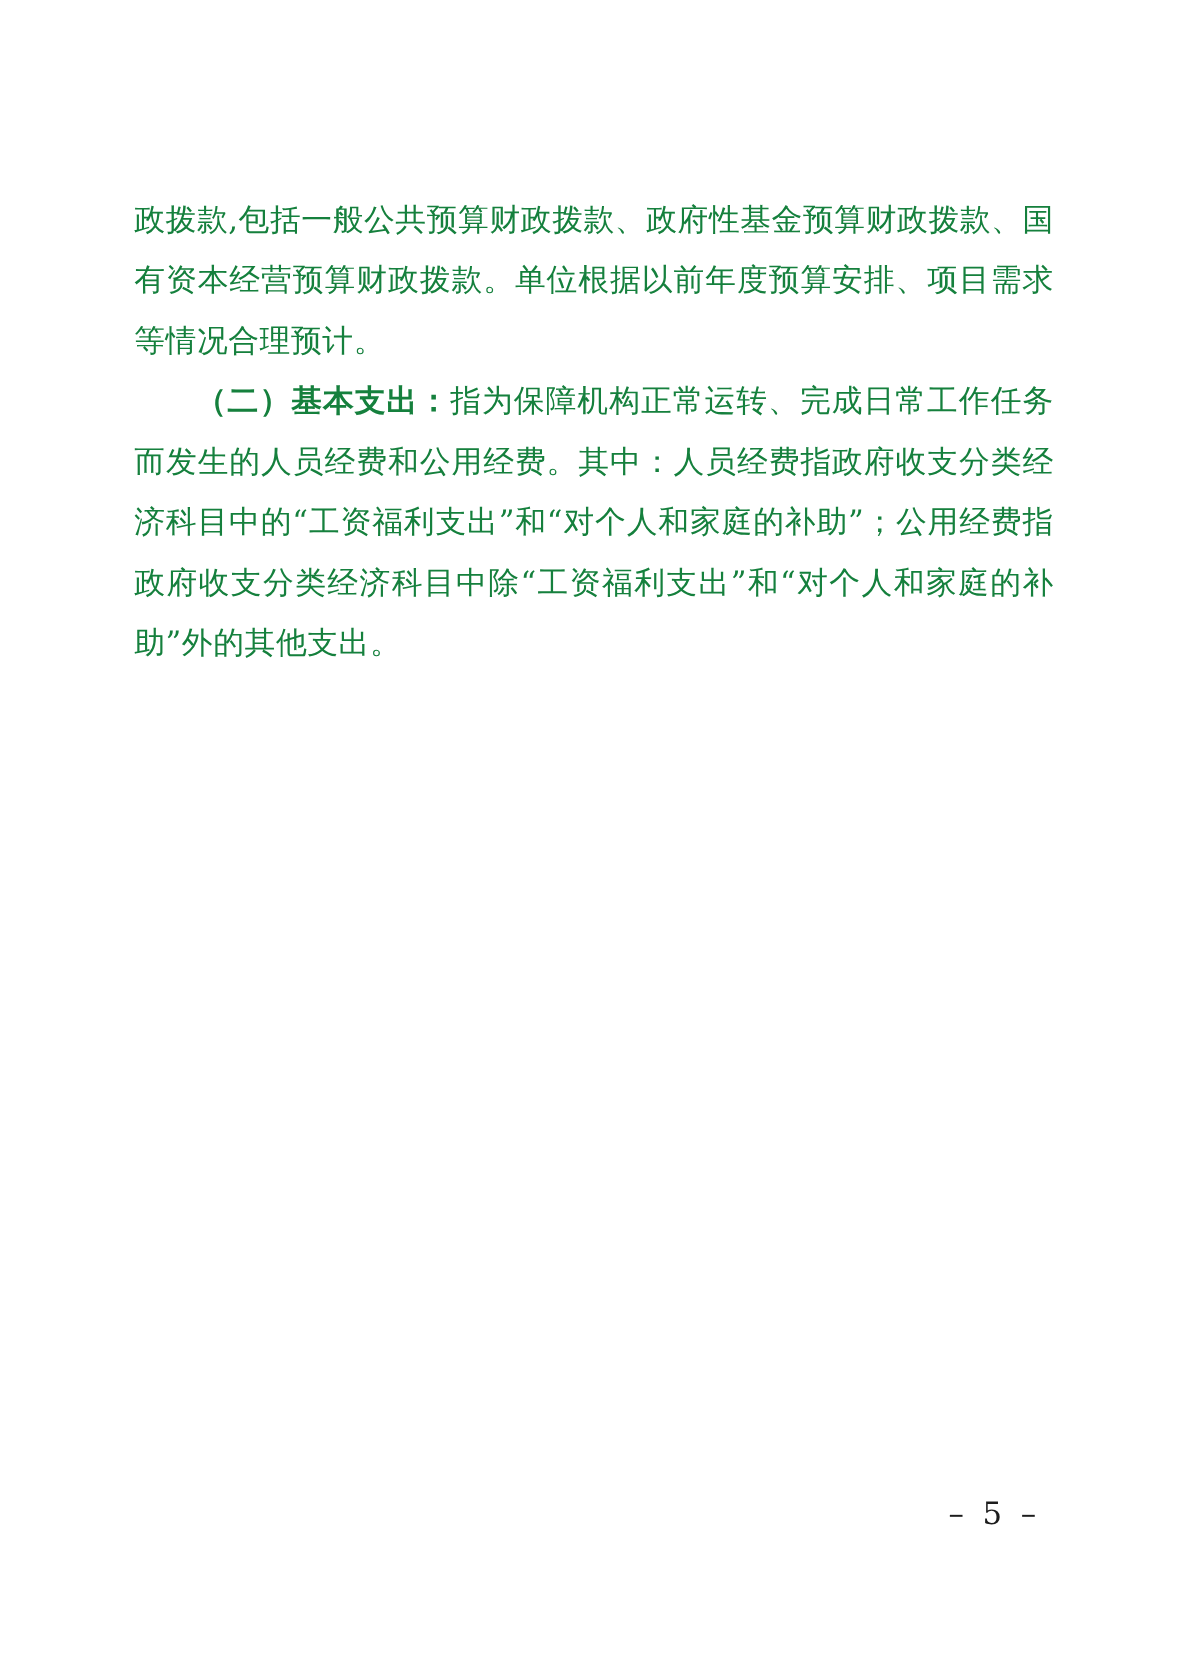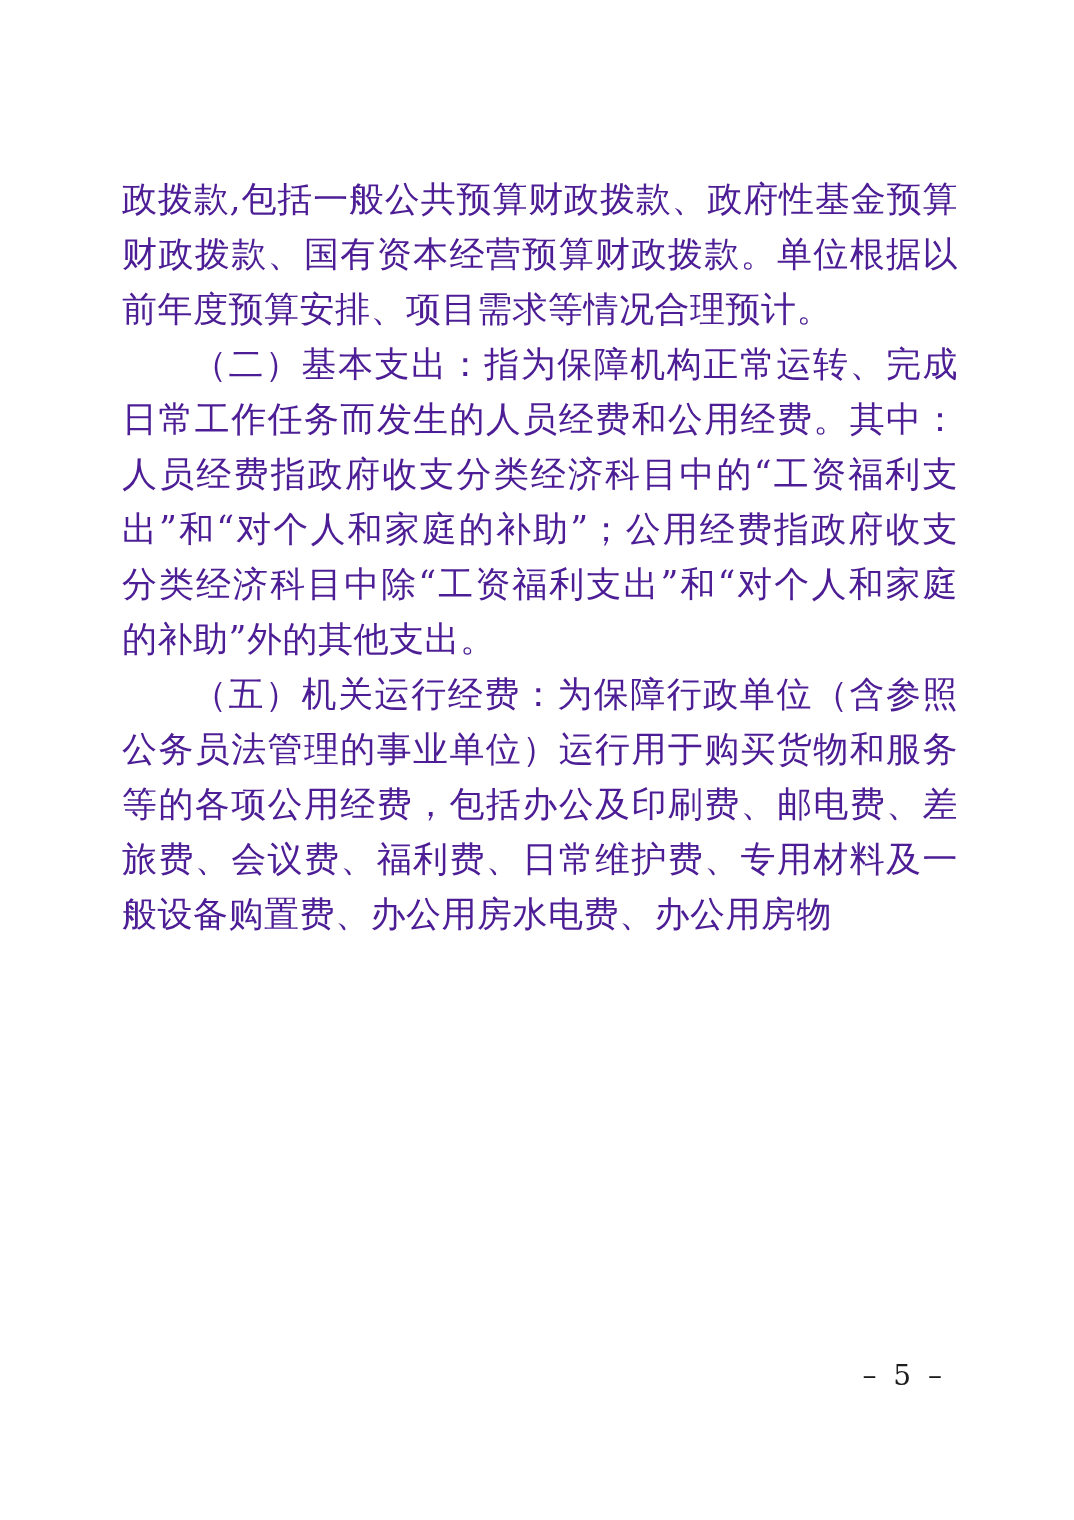--- a/index.html
+++ b/index.html
@@ -17,52 +17,51 @@
   .page {
     position: absolute;
     inset: 0;
     background: #ffffff;
   }
   .content {
     position: absolute;
     left: 122px;
     top: 172px;
     width: 836px;
-    font-size: 35px;
+    font-size: 28px;
     line-height: 55px;
-    color: #4c1d95;
+    color: #15803d;
     text-align: justify;
     text-justify: inter-ideograph;
     letter-spacing: 0.5px;
   }
   .para {
     margin: 0;
     padding: 0;
     text-indent: 0;
   }
   .para.indent {
     text-indent: 2em;
   }
   .lead {
-    font-weight: normal;
+    font-weight: bold;
   }
   .page-number {
     position: absolute;
     top: 1356px;
     right: 128px;
     font-size: 28px;
     line-height: 40px;
     color: #1c1c1c;
     letter-spacing: 4px;
     font-family: "DejaVu Serif", "Liberation Serif", serif;
   }
 </style>
 </head>
 <body>
 
 <div class="page">
   <div class="content" id="paragraphs">
       <p class="para"><span>政拨款,包括一般公共预算财政拨款、政府性基金预算财政拨款、国有资本经营预算财政拨款。单位根据以前年度预算安排、项目需求等情况合理预计。</span></p>
       <p class="para indent"><span class="lead">（二）基本支出：</span><span>指为保障机构正常运转、完成日常工作任务而发生的人员经费和公用经费。其中：人员经费指政府收支分类经济科目中的“工资福利支出”和“对个人和家庭的补助”；公用经费指政府收支分类经济科目中除“工资福利支出”和“对个人和家庭的补助”外的其他支出。</span></p>
-      <p class="para indent"><span class="lead">（五）机关运行经费：</span><span>为保障行政单位（含参照公务员法管理的事业单位）运行用于购买货物和服务等的各项公用经费，包括办公及印刷费、邮电费、差旅费、会议费、福利费、日常维护费、专用材料及一般设备购置费、办公用房水电费、办公用房物</span></p>
     </div>
   <div class="page-number">– 5 –</div>
 </div>
 
 </body></html>

